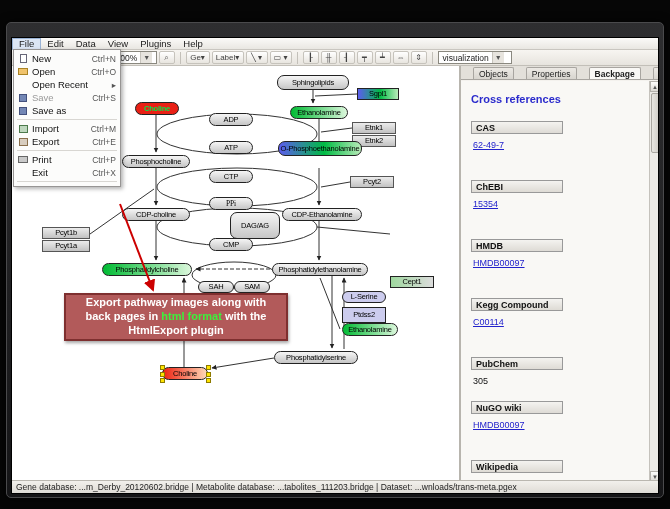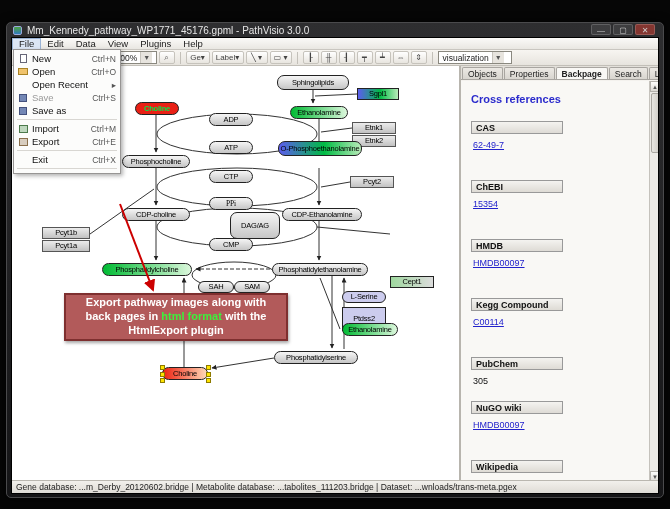--- a/index.html
+++ b/index.html
@@ -101,21 +101,21 @@
   .ic-save { width:8px; height:8px; background:#7387b5; border:1px solid #44517d; }
   .ic-import { width:9px; height:8px; background:#bfd8bf; border:1px solid #4c7a4c; }
   .ic-export { width:9px; height:8px; background:#d8cdbf; border:1px solid #8a6f4c; }
   .ic-print { width:10px; height:7px; background:#c9c9c9; border:1px solid #666; }
 
   
   .sidebar { position:relative; width:199px; height:416px; background:#f4f2ee; }
   .tabs { display:flex; height:14px; border-bottom:1px solid #a8a5a0; background:#e3e0da;
           padding-top:1px; }
   .tab { font-size:8.5px; color:#222; padding:1px 5px 0 5px; border:1px solid #a8a5a0;
-         border-bottom:none; background:linear-gradient(#ece9e4,#d8d5cf); margin-left:1px;
+         border-bottom:none; background:linear-gradient(#ece9e4,#d8d5cf); margin-left:12px;
          border-radius:2px 2px 0 0; white-space:nowrap; }
   .tab.active { background:#f9f8f5; font-weight:bold; }
   .sb-content { position:absolute; left:0; top:15px; width:188px; height:401px;
                 background:#f9f8f5; padding:8px 0 0 10px; overflow:hidden; }
   .xref-heading { color:#2b2bcc; font-weight:bold; font-size:11px; margin:4px 0 16px 0; }
   .xref-section { margin-bottom:13px; }
   .xref-header { width:92px; height:13px; line-height:12px; padding-left:4px;
                  background:linear-gradient(#f4f3f0,#dedbd5); border:1px solid #999;
                  font-size:9px; font-weight:bold; color:#111; }
   .xref-link { display:inline-block; margin:5px 0 17px 2px; font-size:9px; color:#2222cc;
@@ -138,29 +138,20 @@
                white-space:nowrap; overflow:hidden; text-overflow:ellipsis; }
 
   .red-overlay { position:absolute; left:0; top:0; z-index:60; pointer-events:none; }
 </style>
 </head>
 <body>
 
 <div id="app">
   <div class="window">
 
-    <div class="titlebar">
-      <div class="app-icon"></div>
-      <div class="title-text">Mm_Kennedy_pathway_WP1771_45176.gpml - PathVisio 3.0.0</div>
-      <div class="win-controls">
-        <div class="win-btn">—</div>
-        <div class="win-btn">▢</div>
-        <div class="win-btn close">✕</div>
-      </div>
-    </div>
 
     <div class="content">
 
       <div class="menubar" id="menubar">
           <div class="menu-item active">File</div>
           <div class="menu-item">Edit</div>
           <div class="menu-item">Data</div>
           <div class="menu-item">View</div>
           <div class="menu-item">Plugins</div>
           <div class="menu-item">Help</div>
@@ -255,21 +246,21 @@
             <div class="node f-met s-round" style="left: 270px; top: 142px; width: 80px; height: 13px;">CDP-Ethanolamine</div>
             <div class="node f-gene s-rect" style="left: 30px; top: 161px; width: 48px; height: 12px;">Pcyt1b</div>
             <div class="node f-gene s-rect" style="left: 30px; top: 174px; width: 48px; height: 12px;">Pcyt1a</div>
             <div class="node f-greenish s-rect" style="left: 378px; top: 162px; width: 44px; height: 12px;">Cept1</div>
             <div class="node f-met s-round" style="left: 197px; top: 172px; width: 44px; height: 13px;">CMP</div>
             <div class="node f-green s-round" style="left: 90px; top: 197px; width: 90px; height: 13px;">Phosphatidylcholine</div>
             <div class="node f-met s-round" style="left: 260px; top: 197px; width: 96px; height: 13px;">Phosphatidylethanolamine</div>
             <div class="node f-met s-round" style="left: 186px; top: 215px; width: 36px; height: 12px;">SAH</div>
             <div class="node f-met s-round" style="left: 222px; top: 215px; width: 36px; height: 12px;">SAM</div>
             <div class="node f-purple s-round" style="left: 330px; top: 225px; width: 44px; height: 12px;">L-Serine</div>
-            <div class="node f-purple s-rect" style="left: 330px; top: 241px; width: 44px; height: 24px;">Ptdss2</div>
+            <div class="node f-purple s-rect" style="left: 330px; top: 241px; width: 44px; height: 16px;">Ptdss2</div>
             <div class="node f-green s-round" style="left: 330px; top: 257px; width: 56px; height: 13px;">Ethanolamine</div>
             <div class="node f-met s-round" style="left: 262px; top: 285px; width: 84px; height: 13px;">Phosphatidylserine</div>
             <div class="node f-redsel s-round" style="left: 150px; top: 301px; width: 46px; height: 13px;">Choline<div class="handle" style="left: -3px; top: -3px;"></div><div class="handle" style="left: 43px; top: -3px;"></div><div class="handle" style="left: -3px; top: 10px;"></div><div class="handle" style="left: 43px; top: 10px;"></div><div class="handle" style="left: -3px; top: 3.5px;"></div><div class="handle" style="left: 43px; top: 3.5px;"></div></div>
           </div>
 
         <div class="v-divider"></div>
 
         <div class="sidebar">
           <div class="tabs" id="sidebar-tabs">
               <div class="tab">Objects</div>
@@ -343,20 +334,27 @@
           </div>
           <div class="fm-item">
             <div class="fm-icon">
               <span class="ic ic-export"></span>
             </div>
             <div class="fm-label">Export</div>
             <div class="fm-short">Ctrl+E</div>
           </div>
           <div class="menu-sep"></div>
           <div class="fm-item">
+            <div class="fm-icon">
+              <span class="ic ic-print"></span>
+            </div>
+            <div class="fm-label">Print</div>
+            <div class="fm-short">Ctrl+P</div>
+          </div>
+          <div class="fm-item">
             <div class="fm-icon"></div>
             <div class="fm-label">Exit</div>
             <div class="fm-short">Ctrl+X</div>
           </div>
           <div class="menu-sep"></div>
         </div>
 
       <svg class="red-overlay" width="648" height="457">
         <defs>
           <marker id="rah" markerWidth="8" markerHeight="8" refX="5" refY="3" orient="auto">

